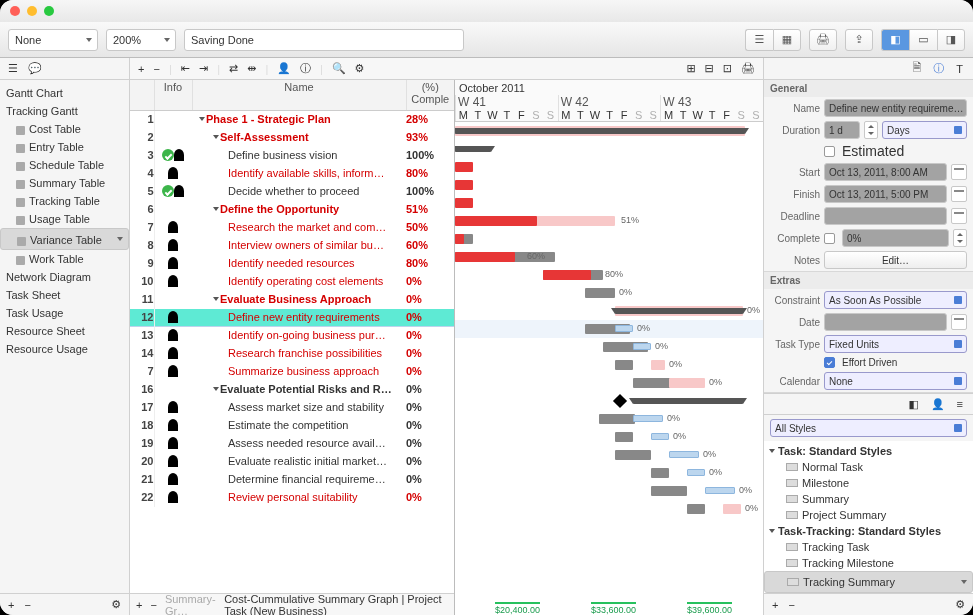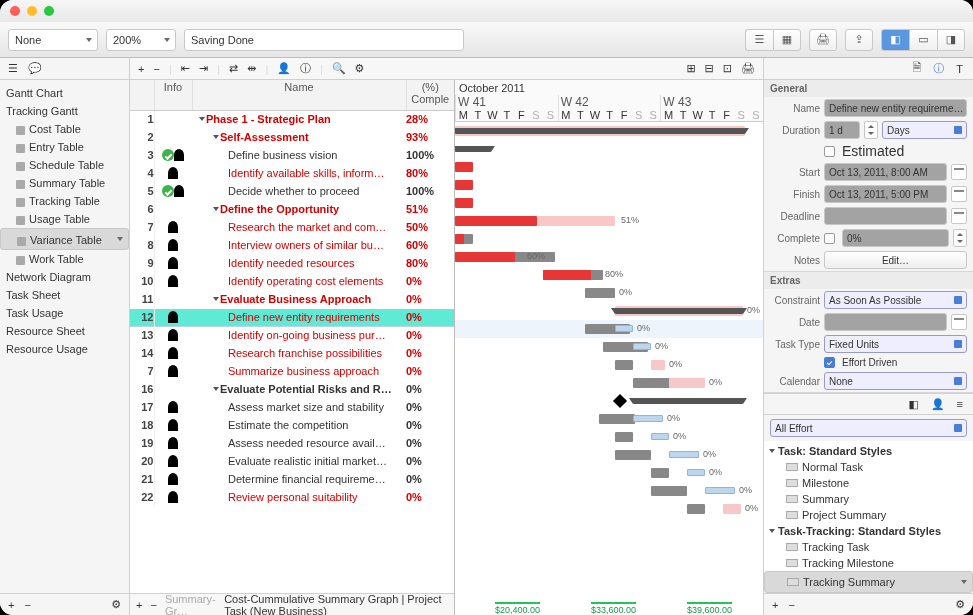--- a/index.html
+++ b/index.html
@@ -591,21 +591,21 @@
             <label>Calendar</label>
             <div class="selbox">None</div>
           </div>
    </div>
    <div class="styletabs">
           <span>◧</span>
           <span>👤</span>
           <span>≡</span>
         </div>
    <div class="fld" style="padding:4px 6px">
-          <div class="selbox">All Effort</div>
+          <div class="selbox">All Styles</div>
         </div>
    <div class="stylelist" id="stylelist">
           <div class="si hdr">
             <span class="tri2"></span>
             <span>Task: Standard Styles</span>
           </div>
           <div class="si sub">
             <span class="sw"></span>
             <span>Normal Task</span>
           </div>

